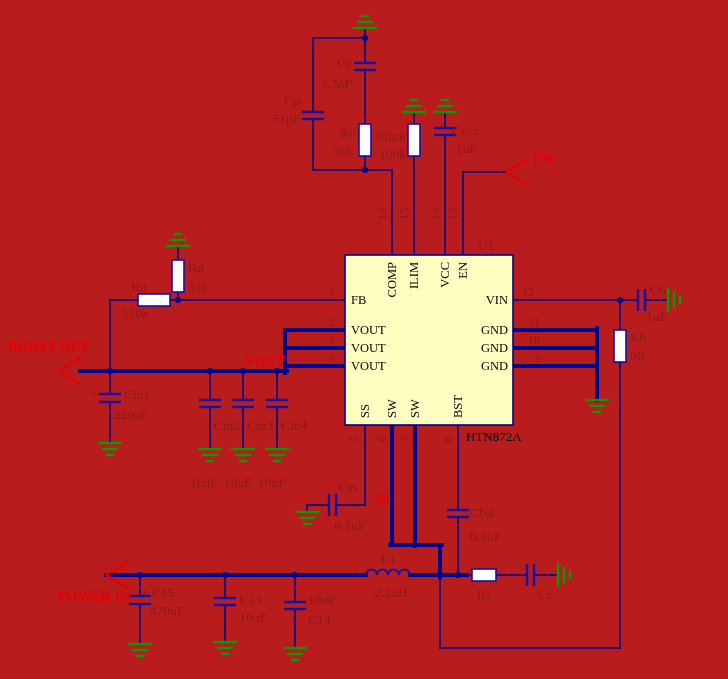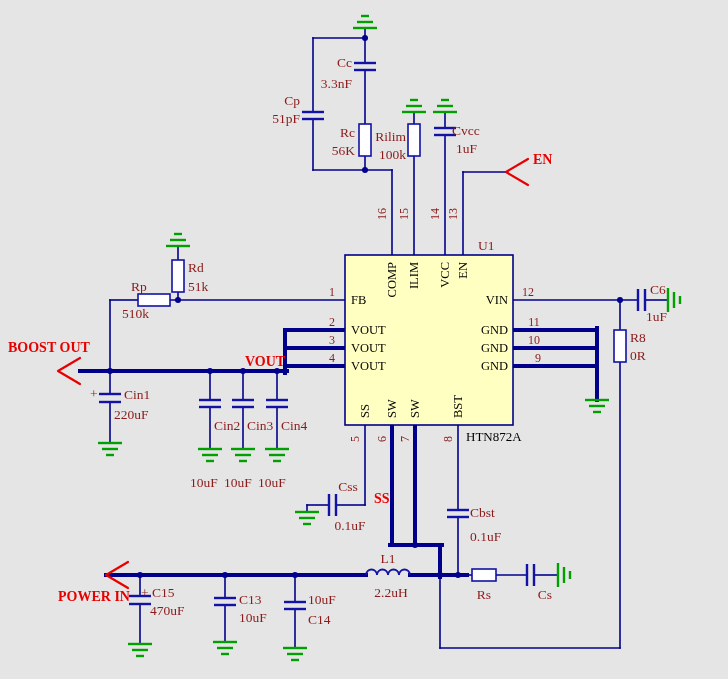--- a/index.html
+++ b/index.html
@@ -1,16 +1,16 @@
 <!DOCTYPE html>
 <html><head>
 <meta charset="utf-8">
 <style>
   html,body{margin:0;padding:0;background:#ffffff;}
-  .canvas{width:728px;height:679px;position:relative;background:#e5e5e5;}
+  .canvas{width:728px;height:679px;position:relative;background:#b91c1c;}
   svg{display:block;}
   text{font-family:"Liberation Serif",serif;}
   .w{stroke:#00008B;stroke-width:1.6;fill:none;stroke-linecap:square;}
   .wt{stroke:#00008B;stroke-width:4;fill:none;stroke-linecap:square;}
   .cmp{stroke:#1212A6;stroke-width:1.6;fill:#ffffff;}
   .plate{stroke:#1212A6;stroke-width:2.4;fill:none;}
   .coil{stroke:#1212A6;stroke-width:1.8;fill:none;}
   .gnd{stroke:#00A000;stroke-width:2.4;fill:none;}
   .dot{fill:#00008B;}
   .arrow{stroke:#E80000;stroke-width:2.2;fill:none;stroke-linecap:round;stroke-linejoin:round;}

